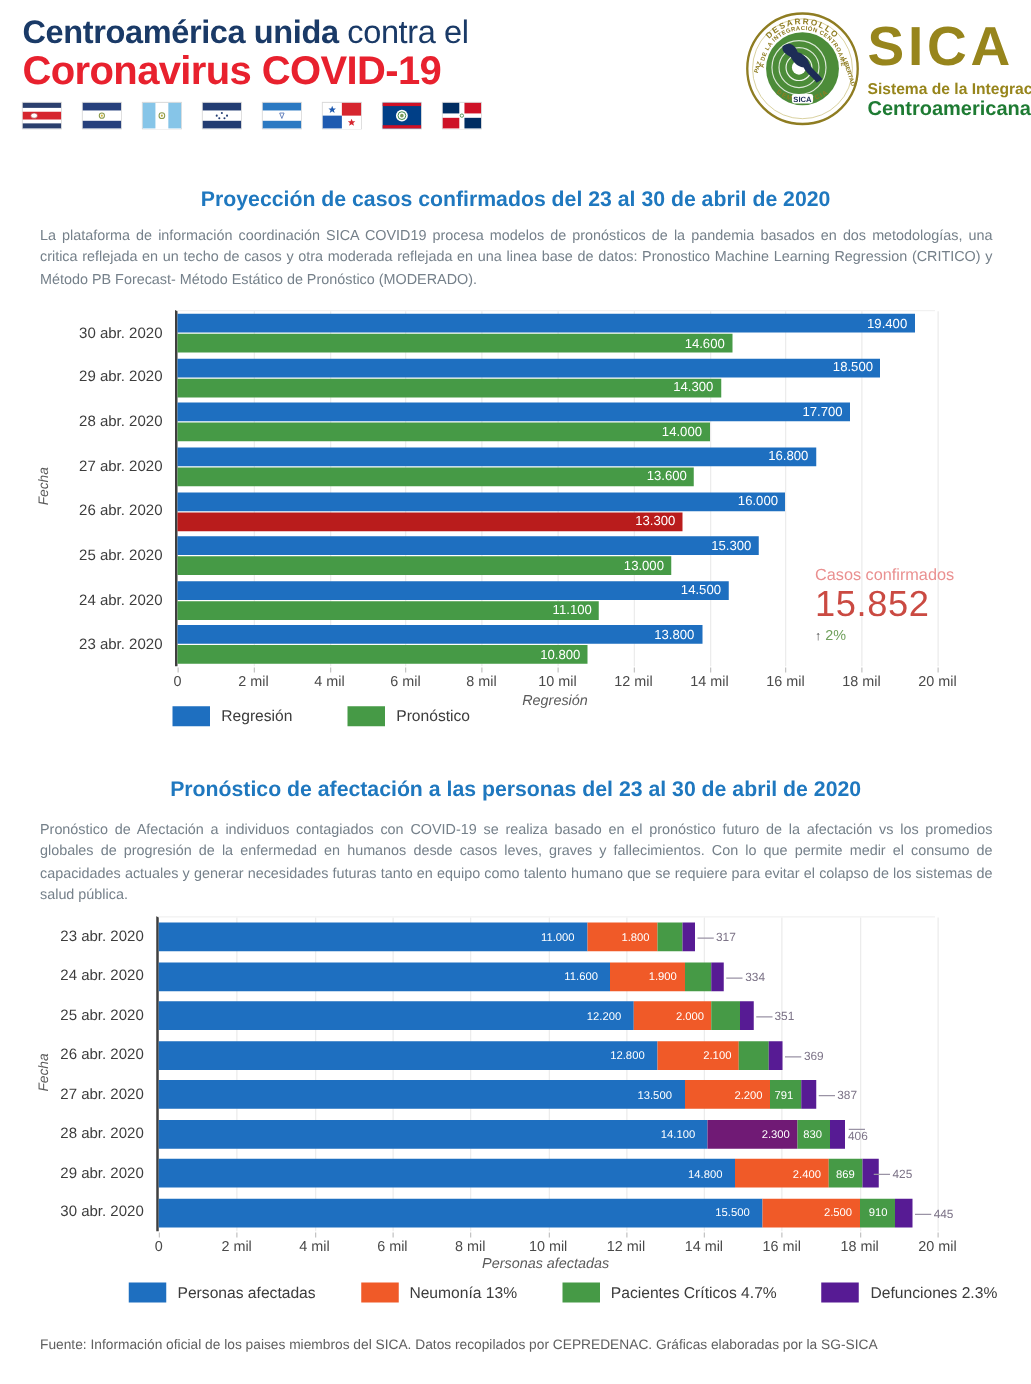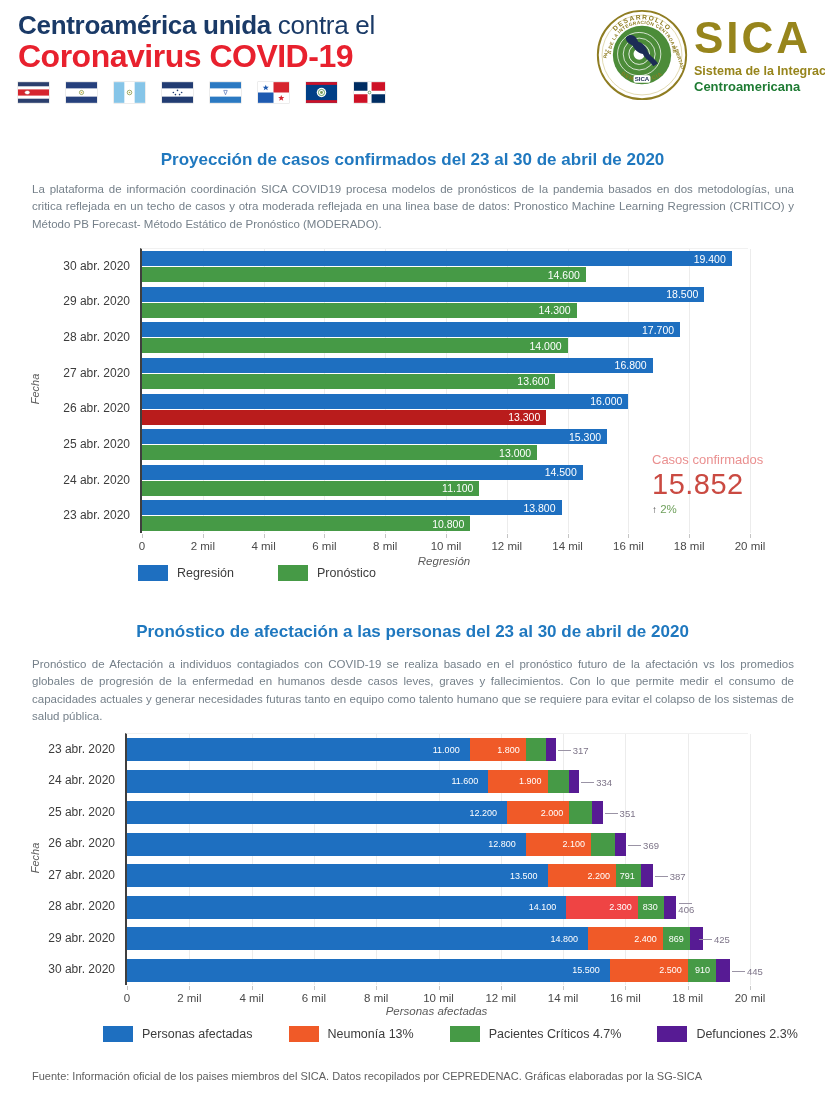--- a/index.html
+++ b/index.html
@@ -11,21 +11,21 @@
   .h-line1 .b { font-weight:800; }
   .h-line2 { position:absolute; left:18px; top:38px; font-size:32px; color:#e8212e; font-weight:800; letter-spacing:-0.5px; }
   .flags { position:absolute; left:18px; top:82px; display:flex; gap:17px; }
   .flags span { display:inline-block; line-height:0; }
   .flags svg { box-shadow:0 0 0 0.5px #d8d8d8; }
 
   .logo-seal { position:absolute; left:595px; top:8px; width:94px; height:94px; }
   .logo-text { position:absolute; left:694px; top:16px; width:128px; text-align:left; }
   .logo-acronym { font-size:44px; font-weight:800; color:#97851c; letter-spacing:3px; line-height:1.0; }
   .logo-sub1 { font-size:12.5px; font-weight:700; color:#97851c; margin-top:4px; white-space:nowrap; }
-  .logo-sub2 { font-size:13px; font-weight:700; color:#1e7b33; margin-top:1px; white-space:nowrap; }
+  .logo-sub2 { font-size:16px; font-weight:700; color:#1e7b33; margin-top:1px; white-space:nowrap; }
 
   
   .sec-title { position:absolute; left:0; width:825px; text-align:center; font-size:17px; font-weight:700; color:#1f78bf; }
   #s1-title { top:150px; }
   #s2-title { top:622px; }
   .desc { position:absolute; left:32px; width:762px; font-size:11.5px; line-height:1.52; color:#75808a; text-align:justify; }
   #s1-desc { top:181px; }
   #s2-desc { top:656px; }
 
   
@@ -391,21 +391,21 @@
         <div class="outlab" style="left: 527.75px; top: 7px;">
           <div class="ln"></div>
           <div class="tx">387</div>
         </div>
       </div>
       <div class="cat" style="top: 165.25px;">28 abr. 2020</div>
       <div class="bar" style="left: 0px; top: 161.5px; width: 623px; height: 23px;">
         <div class="seg" style="left: 0px; width: 439.215px; background: rgb(30, 111, 192);">
           <div class="slab" style="right: 10px;">14.100</div>
         </div>
-        <div class="seg" style="left: 439.215px; width: 71.645px; background: #ef4444;">
+        <div class="seg" style="left: 439.215px; width: 71.645px; background: #701a75;">
           <div class="slab">2.300</div>
         </div>
         <div class="seg" style="left: 510.86px; width: 25.8545px; background: rgb(70, 154, 70);">
           <div class="slab">830</div>
         </div>
         <div class="seg" style="left: 536.714px; width: 12.6469px; background: rgb(87, 27, 148);"></div>
         <div class="outlab" style="left: 551.361px; top: 7px; flex-direction: column;">
           <div class="ln"></div>
           <div class="tx">406</div>
         </div>

